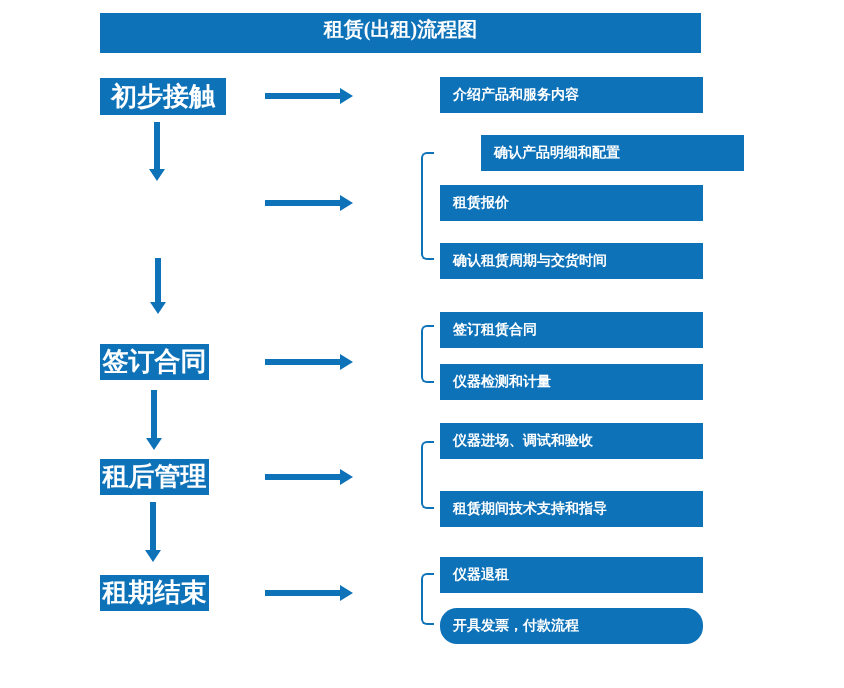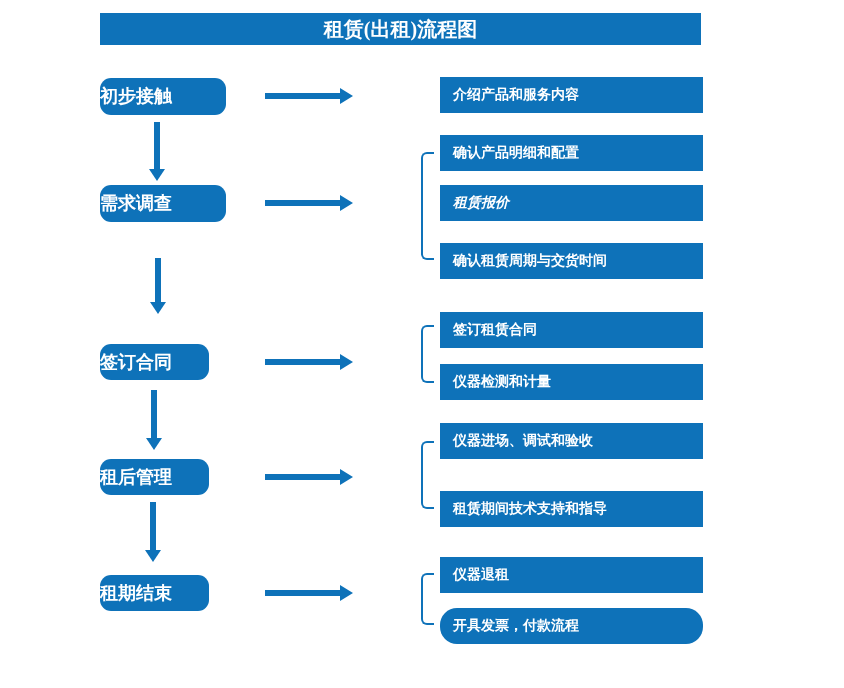--- a/index.html
+++ b/index.html
@@ -15,31 +15,31 @@
     position: absolute;
     background: #0e72b9;
     color: #ffffff;
     font-weight: bold;
     font-size: 14px;
     white-space: nowrap;
     overflow: hidden;
   }
   .title-bar {
     position: absolute;
-    left: 100px; top: 13px; width: 601px; height: 32px;
+    left: 100px; top: 13px; width: 601px; height: 40px;
     background: #0e72b9;
     color: #ffffff;
     font-weight: bold;
     font-size: 20px;
     text-align: center;
     line-height: 32px;
   }
   .stage {
-    font-size: 18px;
-    border-radius: 11px;
+    text-align: center;
+    font-size: 26px;
   }
   .detail {
     left: 440px;
     width: 250px;
     height: 36px;
     padding-left: 13px;
     line-height: 36px;
     text-align: left;
   }
   
@@ -74,29 +74,28 @@
 </head>
 <body>
 
 <div class="canvas">
 
   <div class="title-bar">
     <span>租赁(出租)流程图</span>
   </div>
 
   <div class="box stage" style="left:100px; top:78px;  width:126px; height:37px; line-height:37px;">初步接触</div>
-  <div class="box stage" style="left:100px; top:185px; width:126px; height:37px; line-height:37px;">需求调查</div>
   <div class="box stage" style="left:100px; top:344px; width:109px; height:36px; line-height:36px;">签订合同</div>
   <div class="box stage" style="left:100px; top:459px; width:109px; height:36px; line-height:36px;">租后管理</div>
   <div class="box stage" style="left:100px; top:575px; width:109px; height:36px; line-height:36px;">租期结束</div>
 
   <div class="box detail" style="top:77px;">介绍产品和服务内容</div>
 
-  <div class="box detail" style="top:135px;">确认产品明细和配置</div>
-  <div class="box detail" style="top:185px;font-style:italic;">租赁报价</div>
+  <div class="box detail" style="top:135px;margin-left:41px;">确认产品明细和配置</div>
+  <div class="box detail" style="top:185px;">租赁报价</div>
   <div class="box detail" style="top:243px;">确认租赁周期与交货时间</div>
 
   <div class="box detail" style="top:312px;">签订租赁合同</div>
   <div class="box detail" style="top:364px;">仪器检测和计量</div>
 
   <div class="box detail" style="top:423px;">仪器进场、调试和验收</div>
   <div class="box detail" style="top:491px;">租赁期间技术支持和指导</div>
 
   <div class="box detail" style="top:557px;">仪器退租</div>
   <div class="box detail" style="top:608px;border-radius:17px;">开具发票，付款流程</div>

